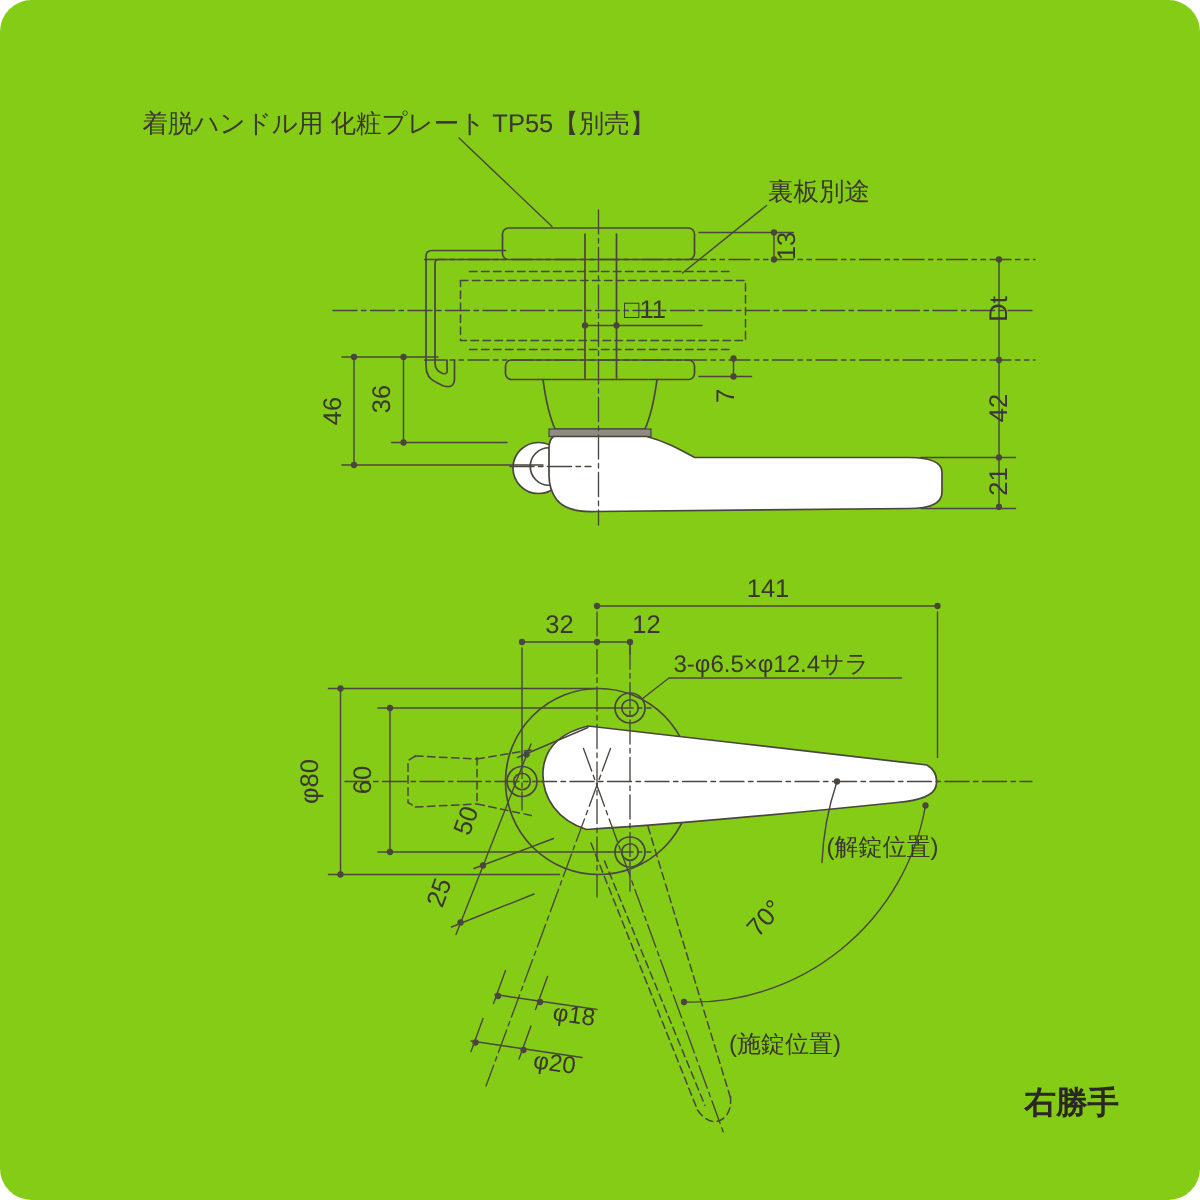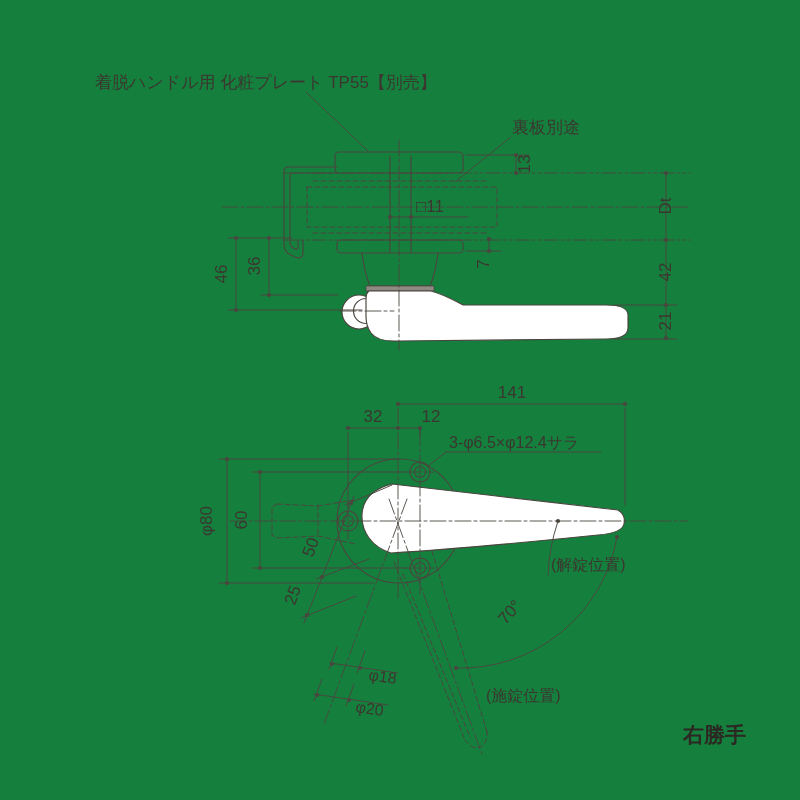--- a/index.html
+++ b/index.html
@@ -1,16 +1,16 @@
 <!DOCTYPE html>
 <html><head>
 <meta charset="utf-8">
 <style>
   html,body{margin:0;padding:0;background:#ffffff;}
-  .stage{position:relative;width:800px;height:800px;background:#15803d;overflow:hidden;}
+  .stage{position:relative;width:800px;height:800px;background:#84cc16;overflow:hidden;border-radius:21px;}
   svg{position:absolute;left:0;top:0;}
   svg text{font-family:"Liberation Sans","DejaVu Sans",sans-serif;fill:#3b362f;font-size:17px;}
   .s  {fill:none;stroke:#4a453e;stroke-width:1.15;stroke-linecap:round;stroke-linejoin:round;}
   .wh {fill:#ffffff;stroke:#4a453e;stroke-width:1.15;stroke-linecap:round;stroke-linejoin:round;}
   .d  {fill:none;stroke:#4a453e;stroke-width:0.95;stroke-linecap:round;}
   .cl {fill:none;stroke:#4a453e;stroke-width:0.9;stroke-dasharray:16 3 3 3;stroke-linecap:round;}
   .ph {fill:none;stroke:#4a453e;stroke-width:0.9;stroke-dasharray:14 3 3 3 3 3;stroke-linecap:round;}
   .hid{fill:none;stroke:#4a453e;stroke-width:1.0;stroke-dasharray:5 3;stroke-linecap:round;}
   .dot{fill:#4a453e;stroke:none;}
   .band{fill:#8f8a82;stroke:#4a453e;stroke-width:0.8;}

